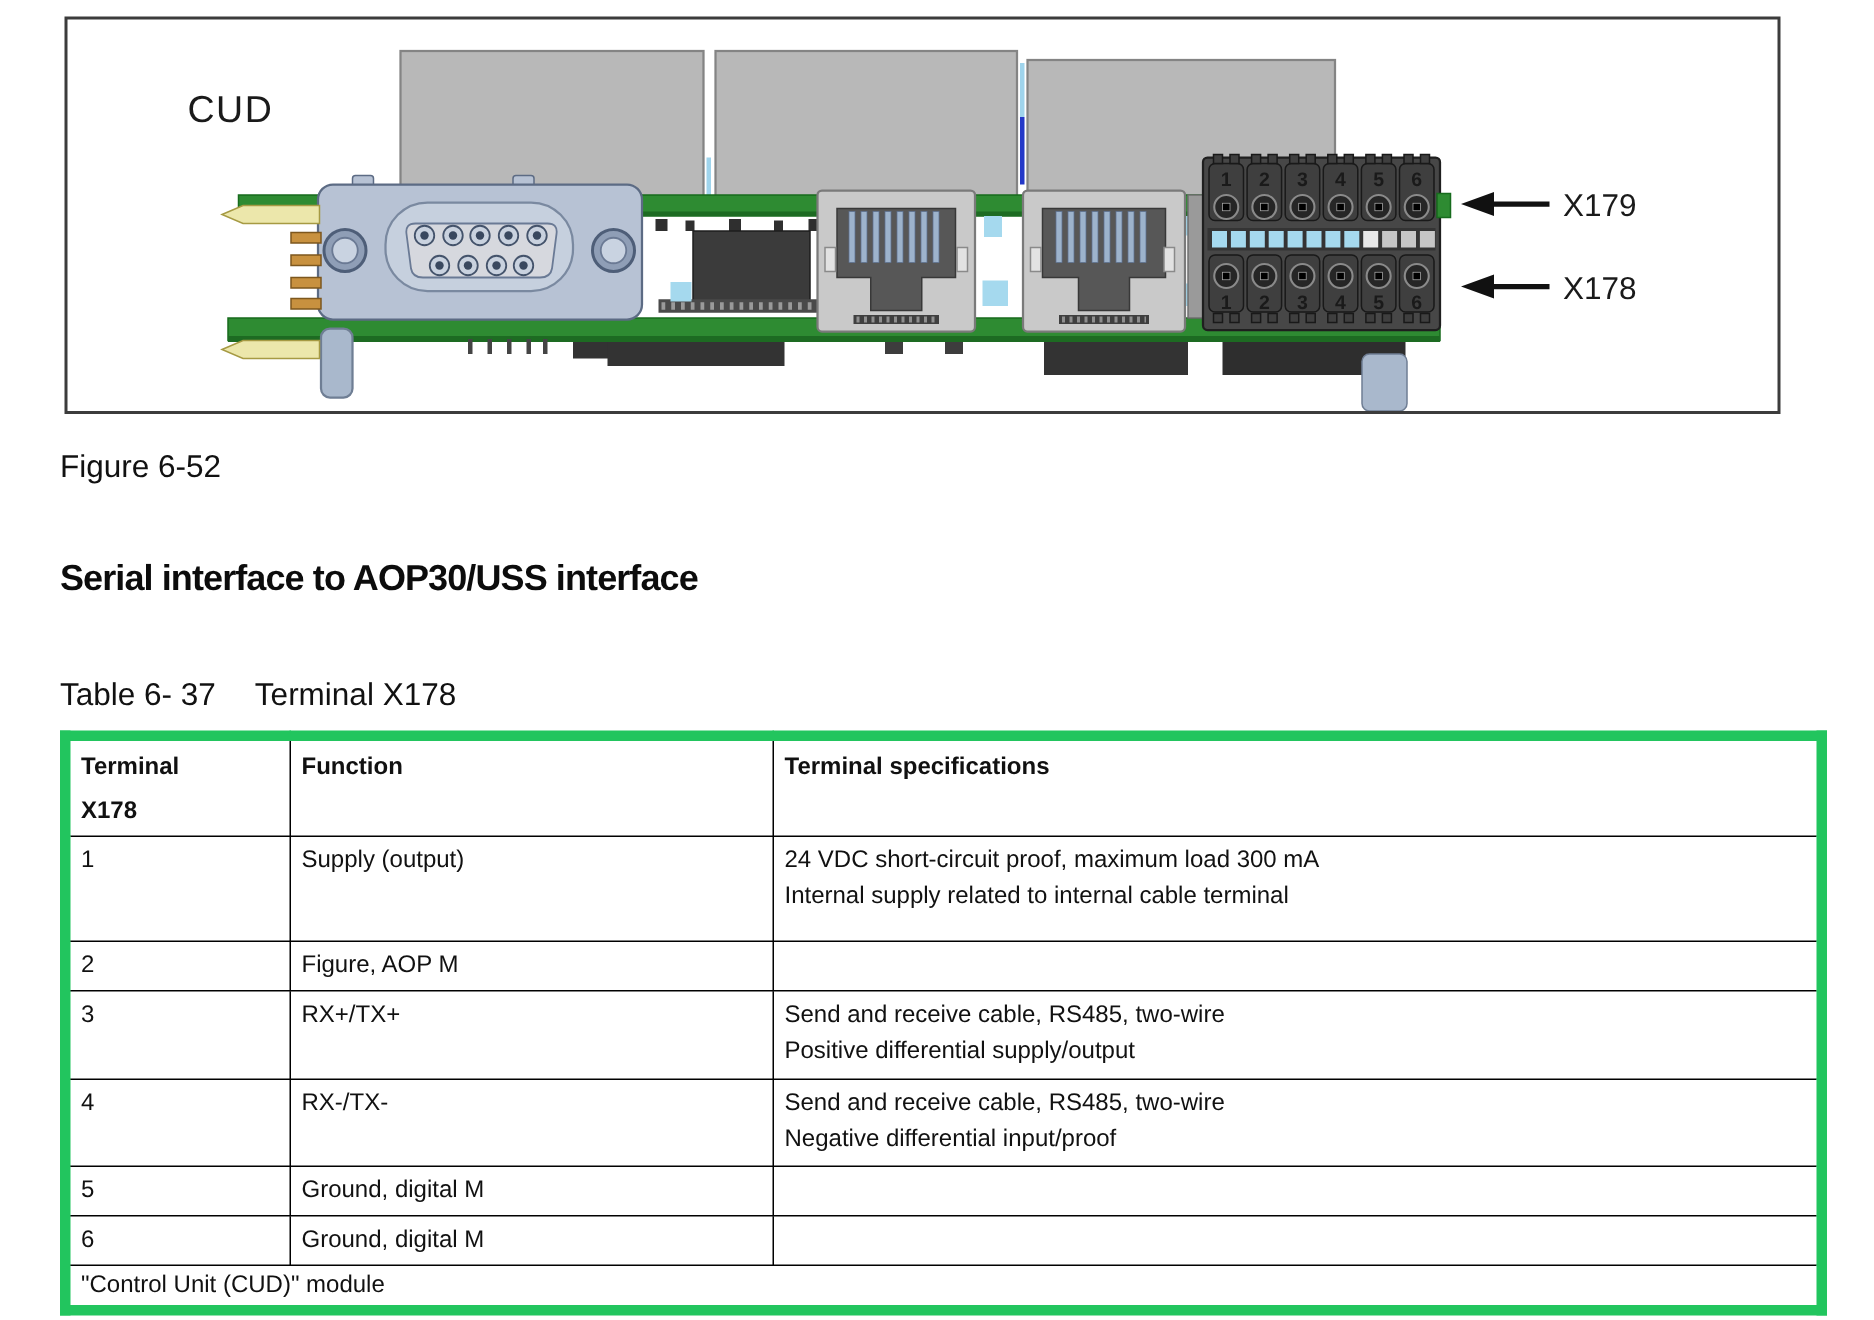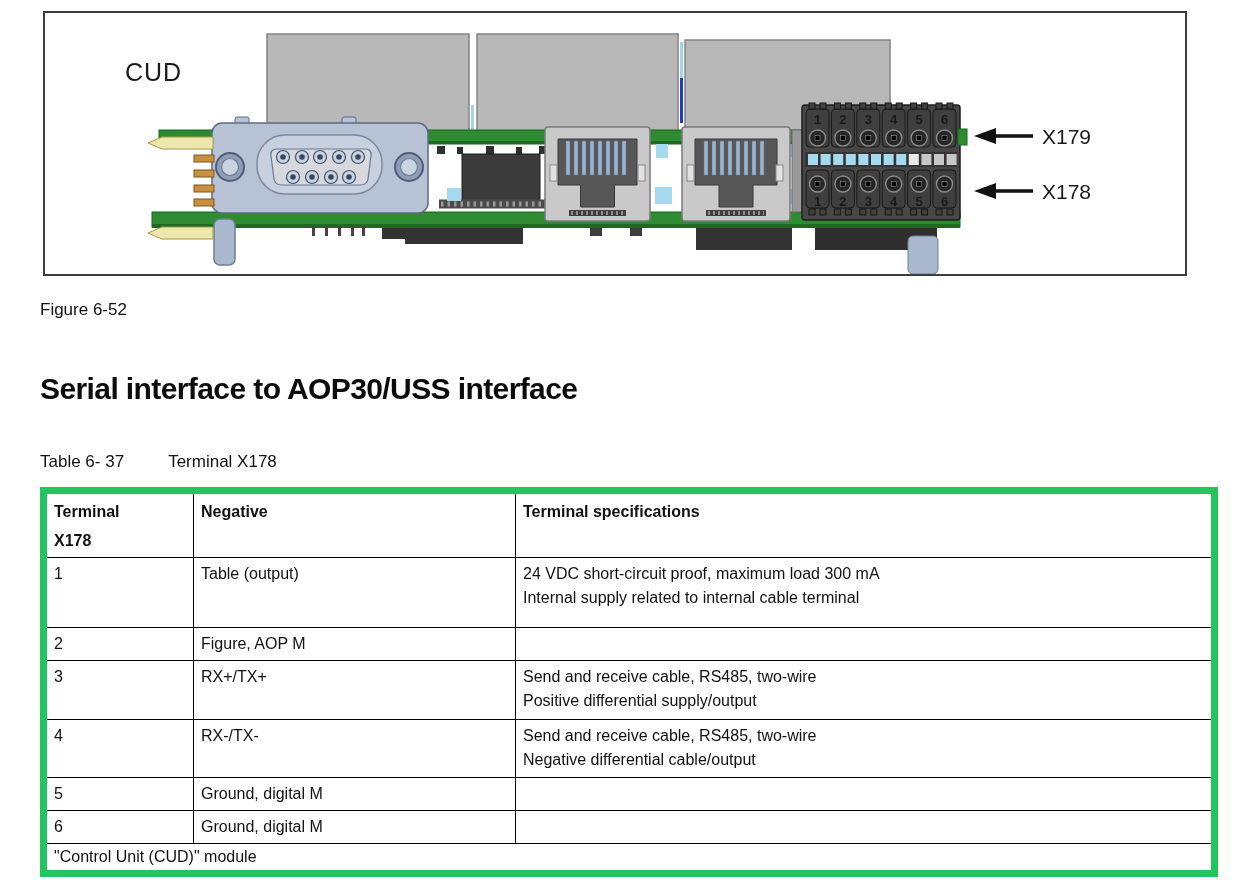--- a/index.html
+++ b/index.html
@@ -13,29 +13,29 @@
     width:1249px;height:880px;position:relative;background:#ffffff;
     font-family:"Liberation Sans", sans-serif;color:#111;overflow:hidden;
   }
   .figure-box{
     position:absolute;left:43px;top:11px;width:1144px;height:265px;
     border:2px solid #3c3c3c;box-sizing:border-box;background:#fff;
   }
   .figure-box svg{display:block;width:1140px;height:261px;}
   svg text{font-family:"Liberation Sans", sans-serif;fill:#1a1a1a;}
   .caption{
-    position:absolute;left:40px;font-size:17px;display:flex;color:#111;
+    position:absolute;left:40px;font-size:21px;display:flex;color:#111;
     white-space:nowrap;
   }
   .fig-caption{top:300px;}
   .fig-caption .cap-text{margin-left:37px;}
   .tbl-caption{top:452px;text-align:center;}
-  .tbl-caption .cap-text{margin-left:44px;}
+  .tbl-caption .cap-text{margin-left:26px;}
   .section-heading{
-    position:absolute;left:40px;top:372px;font-size:30px;font-weight:bold;
+    position:absolute;left:40px;top:372px;font-size:24px;font-weight:bold;
     letter-spacing:-0.6px;color:#0c0c0c;white-space:nowrap;
   }
   table.spec{
     position:absolute;left:40px;top:487px;width:1171px;
     border-collapse:collapse;border:7px solid #22c55e;table-layout:fixed;
   }
   table.spec th, table.spec td{
     border:1px solid #000;vertical-align:top;text-align:left;
     font-size:16px;line-height:24px;padding:4px 8px 4px 7px;
   }
@@ -302,28 +302,28 @@
       <col style="width:150px">
       <col style="width:322px">
       <col style="width:699px">
     </colgroup>
   <thead>
     <tr>
       <th class="c1">
         <div>Terminal</div>
         <div class="hdr-line2">X178</div>
       </th>
-      <th>Negative</th>
+      <th>Function</th>
       <th>Terminal specifications</th>
     </tr>
   </thead>
   <tbody>
     <tr class="rh1">
       <td class="c1">1</td>
-      <td>Table (output)</td>
+      <td>Supply (output)</td>
       <td>
           <div>24 VDC short-circuit proof, maximum load 300 mA</div>
           <div>Internal supply related to internal cable terminal</div>
         </td>
     </tr>
     <tr class="rh2">
       <td class="c1">2</td>
       <td>Figure, AOP M</td>
       <td></td>
     </tr>
@@ -333,21 +333,21 @@
       <td>
           <div>Send and receive cable, RS485, two-wire</div>
           <div>Positive differential supply/output</div>
         </td>
     </tr>
     <tr class="rh4">
       <td class="c1">4</td>
       <td>RX-/TX-</td>
       <td>
           <div>Send and receive cable, RS485, two-wire</div>
-          <div>Negative differential cable/output</div>
+          <div>Negative differential input/proof</div>
         </td>
     </tr>
     <tr class="rh5">
       <td class="c1">5</td>
       <td>Ground, digital M</td>
       <td></td>
     </tr>
     <tr class="rh6">
       <td class="c1">6</td>
       <td>Ground, digital M</td>

